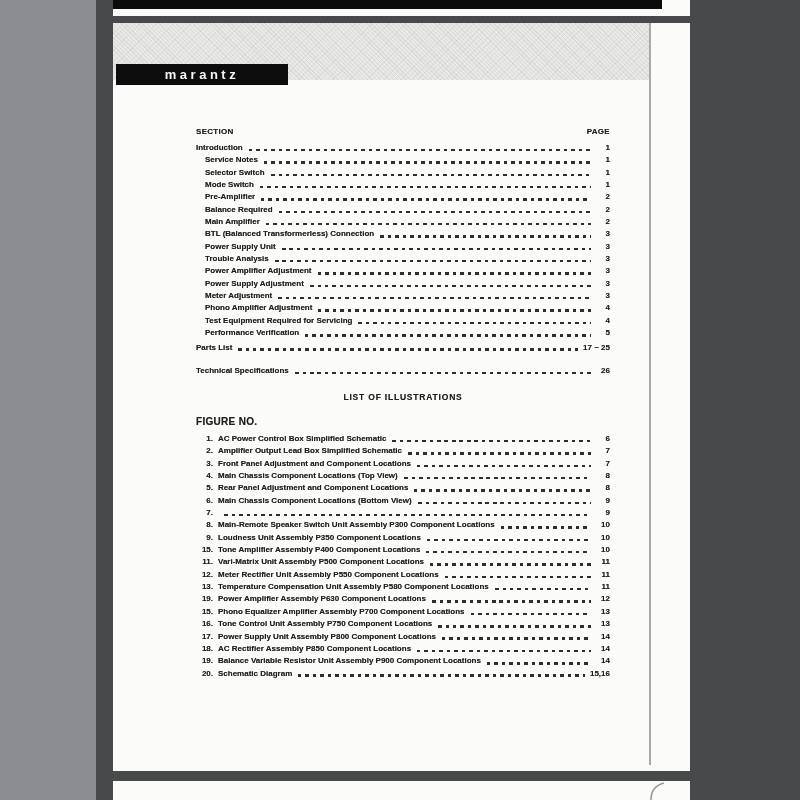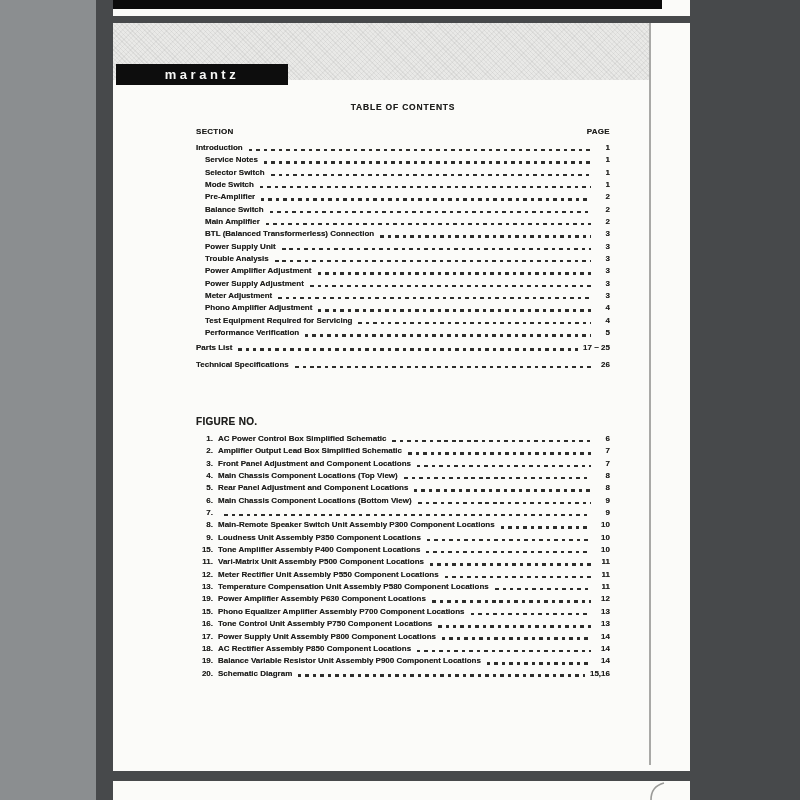--- a/index.html
+++ b/index.html
@@ -43,21 +43,21 @@
     color:#1f1f1d;letter-spacing:.3px;text-shadow:0 0 .4px rgba(30,30,30,.55);}
 
   .list{position:absolute;left:83px;width:414px;}
   .toc-list{top:119px;}
   .fig-list{top:410px;}
   .row{display:flex;align-items:baseline;line-height:12.35px;font-size:8px;
     font-weight:bold;color:#1f1f1d;text-shadow:0 0 .4px rgba(30,30,30,.55);justify-content:center;}
   .row .lbl{white-space:nowrap;}
   .row.indent .lbl{padding-left:9px;}
   .toc-list .row:nth-child(17){margin-top:2px;}   
-  .toc-list .row:nth-child(18){margin-top:5px;}   
+  .toc-list .row:nth-child(18){margin-top:11px;}   
   .leader{flex:1;height:2.4px;align-self:flex-end;margin:0 5px 3px 6px;
     background:repeating-linear-gradient(90deg,#2e2e2c 0 3.5px,transparent 3.5px 7.5px);}
   .pg{min-width:14px;text-align:right;white-space:nowrap;}
   .no{width:17px;text-align:right;margin-right:5px;flex:none;}
 </style>
 </head>
 <body>
 
 <div class="gray-strip"></div>
 
@@ -68,21 +68,20 @@
   </div>
 
   <div class="page page-current">
     <div class="noise-band"></div>
     <div class="scan-line"></div>
 
     <div class="logo">
       <span>marantz</span>
     </div>
 
-    <div class="t-center toc-title">TABLE OF CONTENTS</div>
 
     <div class="col-head">
       <span>SECTION</span>
       <span>PAGE</span>
     </div>
 
     <div class="list toc-list">
         <div class="row">
     <span class="lbl">Introduction</span>
     <span class="leader"></span>
@@ -102,21 +101,21 @@
     <span class="lbl">Mode Switch</span>
     <span class="leader"></span>
     <span class="pg">1</span>
   </div>
         <div class="row indent">
     <span class="lbl">Pre-Amplifier</span>
     <span class="leader"></span>
     <span class="pg">2</span>
   </div>
         <div class="row indent">
-    <span class="lbl">Balance Switch</span>
+    <span class="lbl">Balance Required</span>
     <span class="leader"></span>
     <span class="pg">2</span>
   </div>
         <div class="row indent">
     <span class="lbl">Main Amplifier</span>
     <span class="leader"></span>
     <span class="pg">2</span>
   </div>
         <div class="row indent">
     <span class="lbl">BTL (Balanced Transformerless) Connection</span>
@@ -168,20 +167,21 @@
     <span class="leader"></span>
     <span class="pg">17 ~ 25</span>
   </div>
         <div class="row">
     <span class="lbl">Technical Specifications</span>
     <span class="leader"></span>
     <span class="pg">26</span>
   </div>
       </div>
 
+    <div class="t-center ill-title">LIST OF ILLUSTRATIONS</div>
 
     <div class="fig-head">FIGURE NO.</div>
 
     <div class="list fig-list">
         <div class="row">
     <span class="no">1.</span>
     <span class="lbl">AC Power Control Box Simplified Schematic</span>
     <span class="leader"></span>
     <span class="pg">6</span>
   </div>

